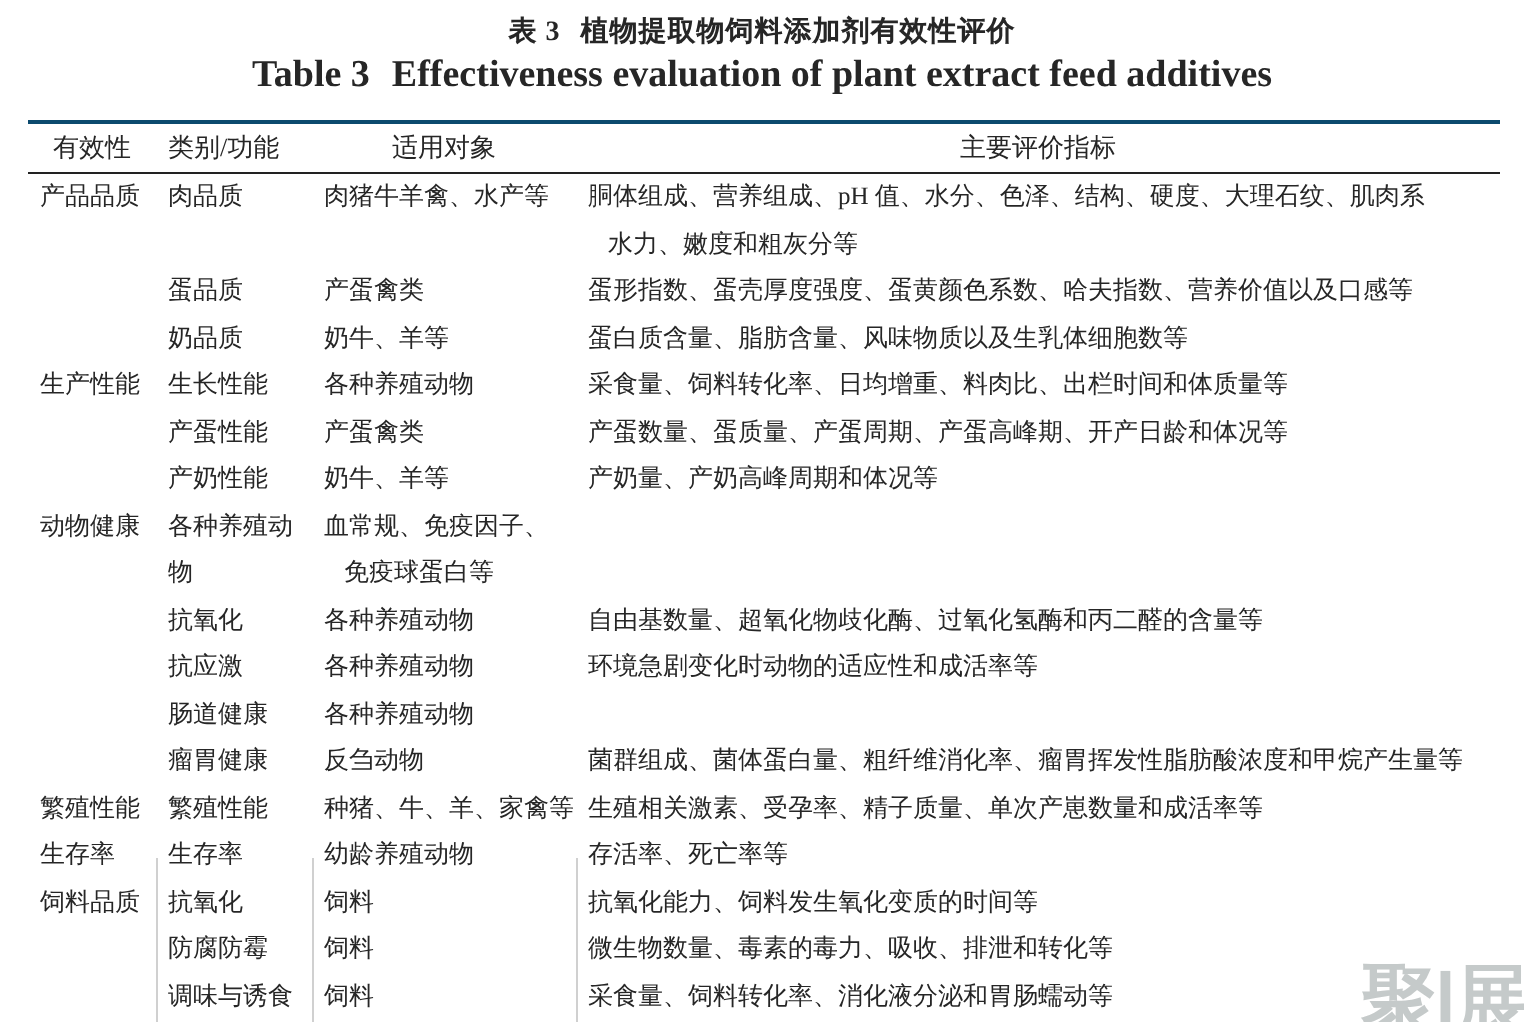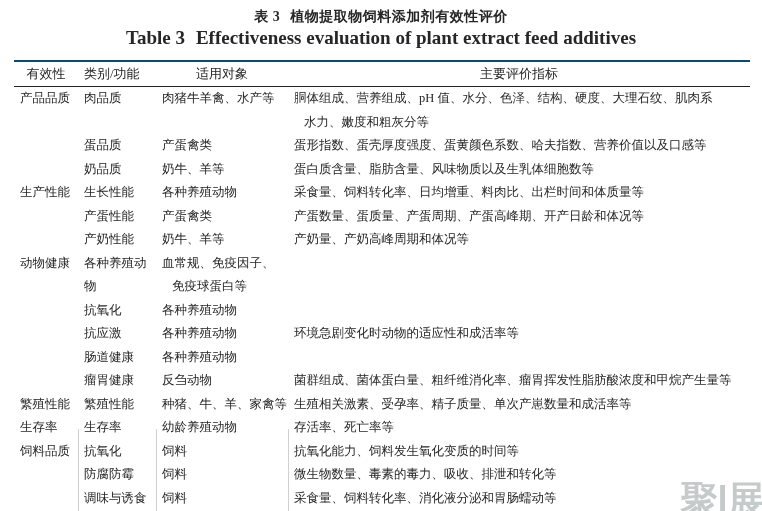--- a/index.html
+++ b/index.html
@@ -112,20 +112,21 @@
       </div>
       <div class="trow">
         <div class="c1">动物健康</div>
         <div class="c3">各种养殖动物</div>
         <div class="c4">血常规、免疫因子、免疫球蛋白等</div>
       </div>
       <div class="trow">
         <div class="c1"></div>
         <div class="c2">抗氧化</div>
         <div class="c3">各种养殖动物</div>
+        <div class="c4">自由基数量、超氧化物歧化酶、过氧化氢酶和丙二醛的含量等</div>
       </div>
       <div class="trow">
         <div class="c1"></div>
         <div class="c2">抗应激</div>
         <div class="c3">各种养殖动物</div>
         <div class="c4">环境急剧变化时动物的适应性和成活率等</div>
       </div>
       <div class="trow">
         <div class="c1"></div>
         <div class="c2">肠道健康</div>

